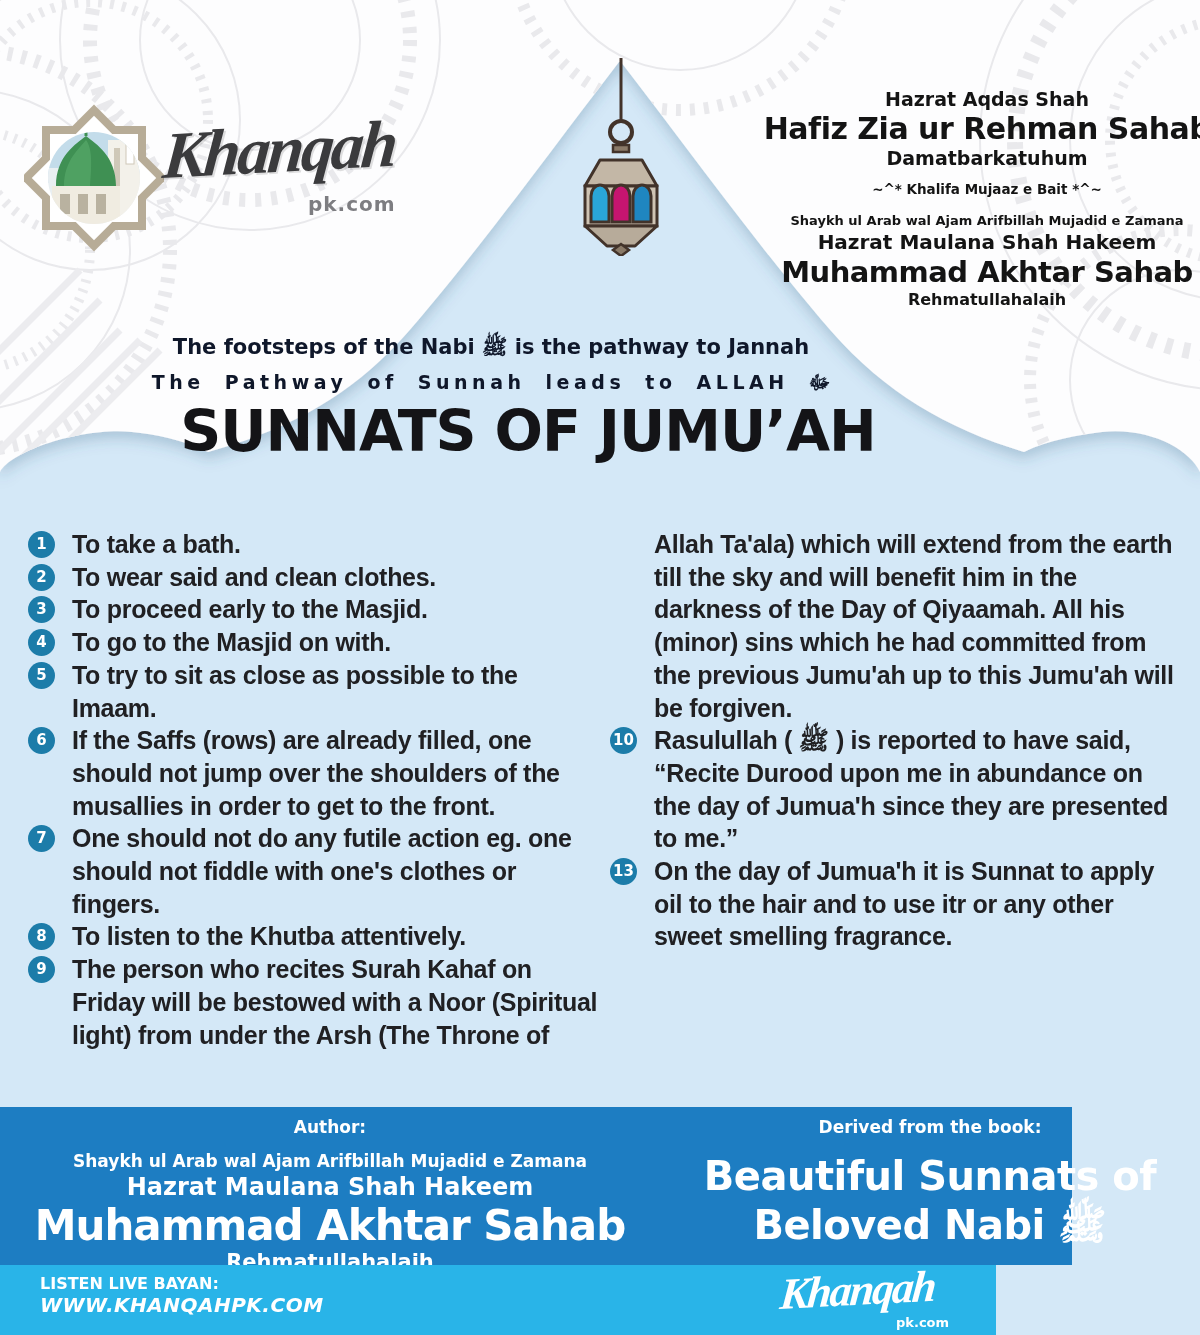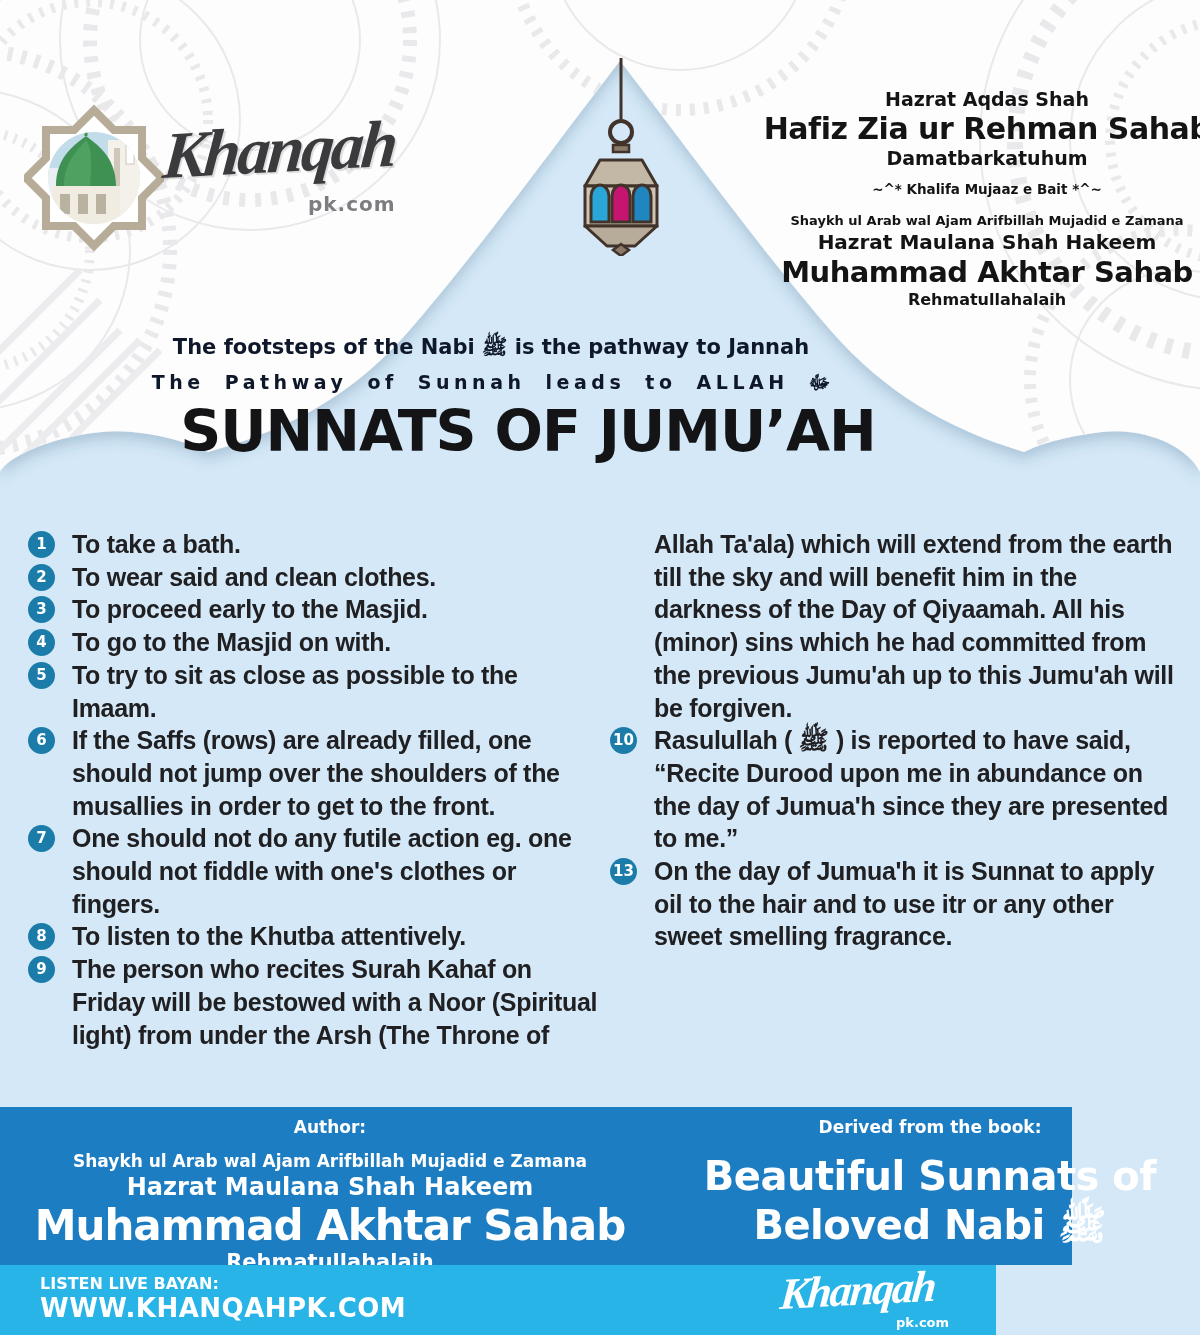--- a/index.html
+++ b/index.html
@@ -66,21 +66,21 @@
   .book-block{position:absolute;left:660px;top:10px;width:540px;text-align:center;}
   .f-label{font-size:17px;}
   .f-line1{font-size:17px;margin-top:14px;}
   .f-line2{font-size:24px;margin-top:2px;}
   .f-name{font-size:42px;letter-spacing:-1px;margin-top:0px;}
   .f-suffix{font-size:21px;margin-top:0px;}
   .bk-title1{font-size:40px;letter-spacing:-0.5px;margin-top:16px;}
   .bk-title2{font-size:40px;letter-spacing:-0.5px;margin-top:2px;}
   .listen{position:absolute;left:40px;top:9px;}
   .listen-l1{font-family:"DejaVu Sans",sans-serif;font-weight:bold;font-size:16px;}
-  .listen-l2{font-family:"DejaVu Sans",sans-serif;font-weight:bold;font-size:26px;letter-spacing:0.5px;}
+  .listen-l2{font-family:"DejaVu Sans",sans-serif;font-weight:bold;font-size:20px;letter-spacing:0.5px;font-style:italic;}
   .cyan-logo{position:absolute;right:28px;top:4px;width:190px;height:62px;}
   .cyan-script{
     font-family:"Liberation Serif",serif;font-style:italic;font-weight:bold;
     font-size:44px;color:#fff;letter-spacing:-2px;
     transform:rotate(-3deg) skewX(-8deg);transform-origin:left bottom;
   }
   .cyan-sub{position:absolute;left:118px;top:46px;font-size:13px;font-weight:bold;color:#fff;
     font-family:"DejaVu Sans",sans-serif;}
 </style>
 </head>

